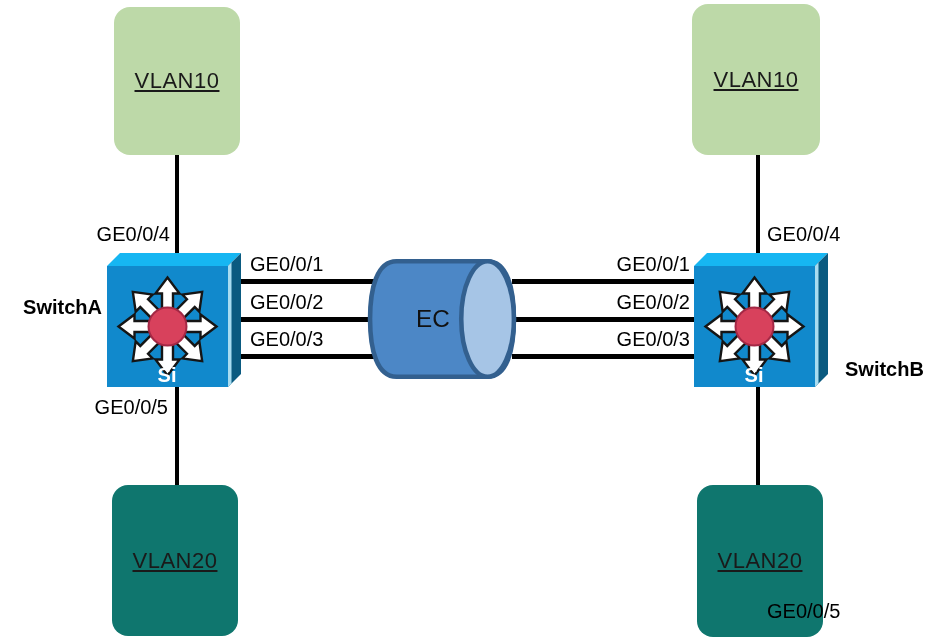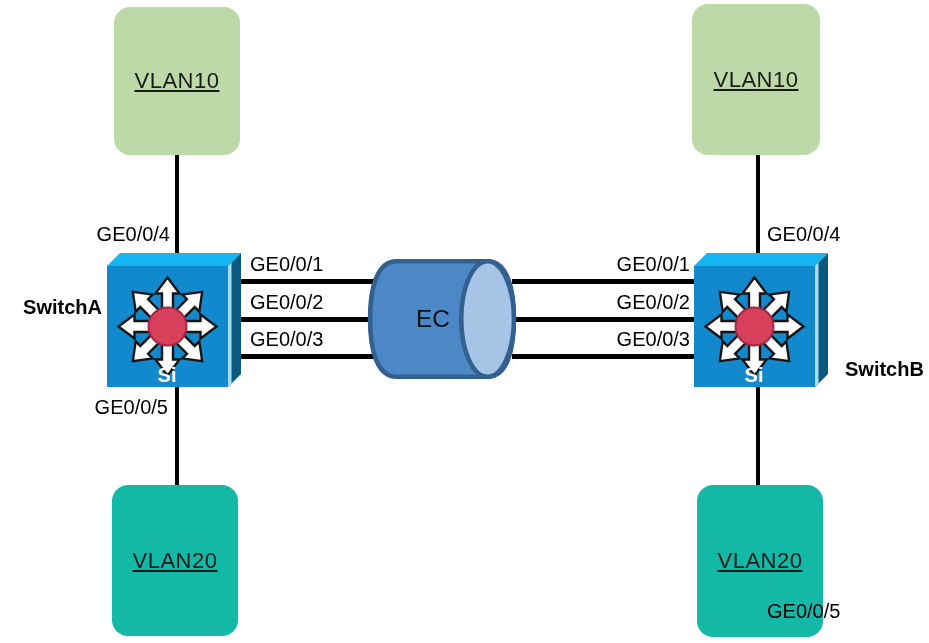--- a/index.html
+++ b/index.html
@@ -8,21 +8,21 @@
 
   
   .link{position:absolute;background:#000000;}
   .link.h{height:5px;}
   .link.v{width:4px;}
 
   
   .vlan{position:absolute;border-radius:16px;display:flex;align-items:center;justify-content:center;
         font-size:22px;color:#1a1a1a;letter-spacing:.5px;text-decoration:underline;}
   .vlan.green{background:#bdd9a8;}
-  .vlan.orange{background:#14b8a6;}
+  .vlan.orange{background:#0f766e;}
   .vlan10-left{left:114px;top:7px;width:126px;height:148px;}
   .vlan10-right{left:692px;top:4px;width:128px;height:151px;}
   .vlan20-left{left:112px;top:485px;width:126px;height:151px;}
   .vlan20-right{left:697px;top:485px;width:126px;height:152px;}
 
   
   .switch{position:absolute;width:134px;height:134px;}
   .switch-a{left:107px;top:253px;}
   .switch-b{left:694px;top:253px;}
   .switch svg{position:absolute;left:0;top:0;width:134px;height:134px;}

